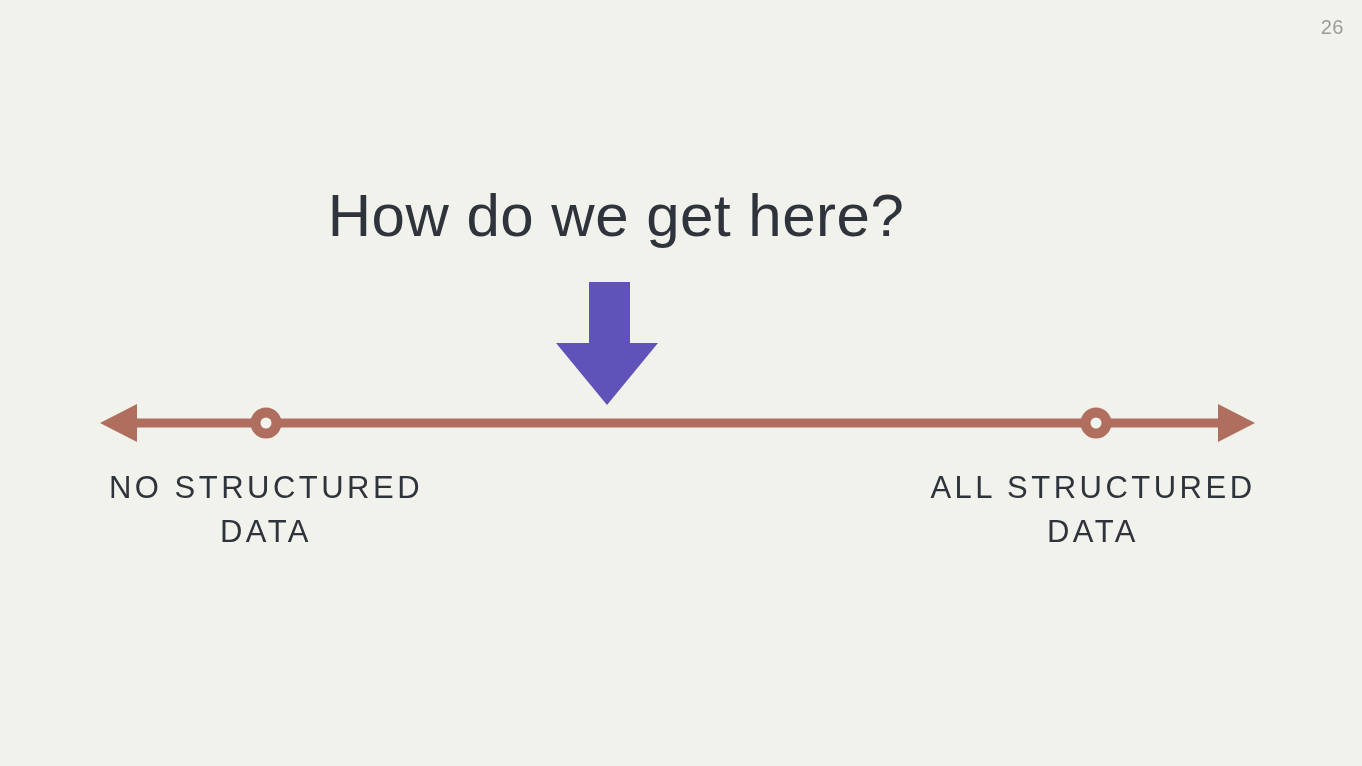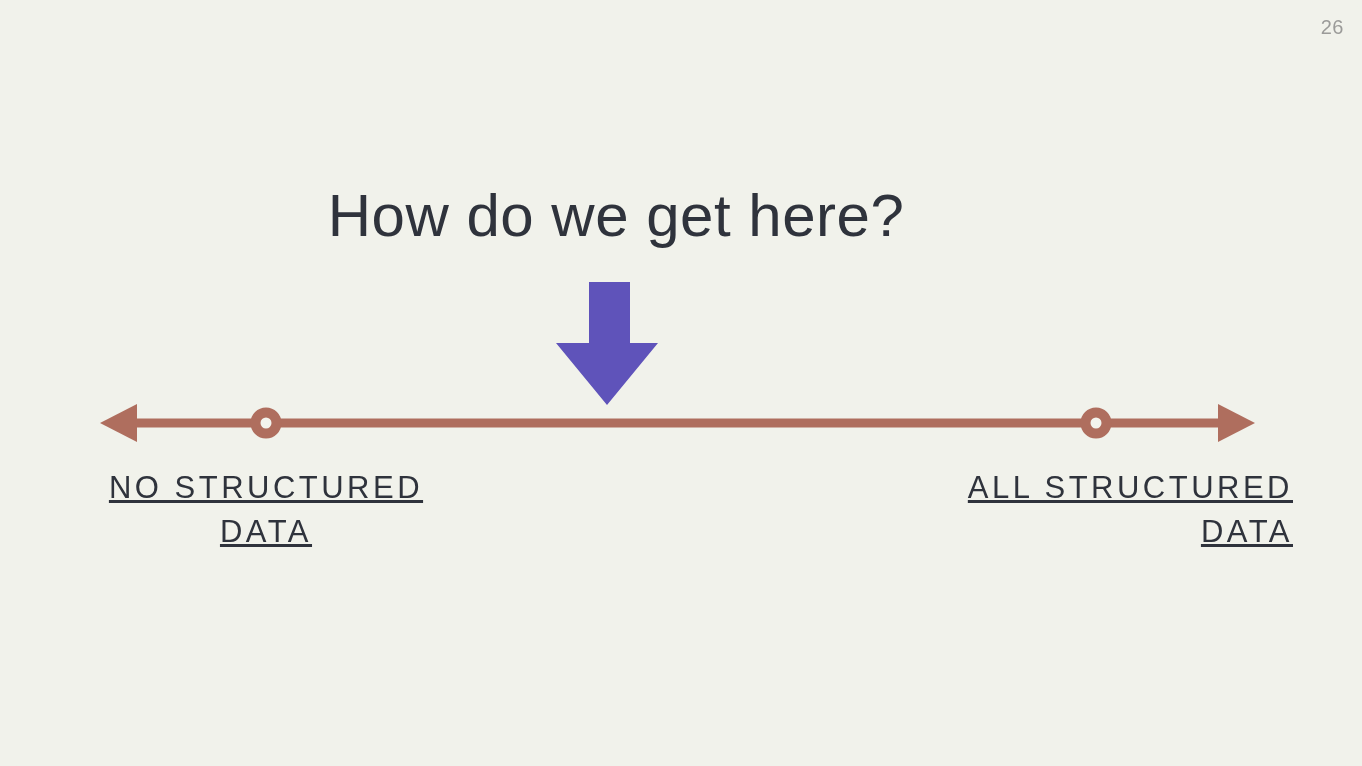--- a/index.html
+++ b/index.html
@@ -65,24 +65,23 @@
   .endpoint-label{
     position:absolute;
     top:466px;
     width:400px;
     text-align:center;
     font-size:31px;
     font-weight:500;
     letter-spacing:3.5px;
     line-height:44px;
     color:var(--text);
-    text-decoration:underline;
   }
   .endpoint-label.left{left:66px;}
-  .endpoint-label.right{left:893px;text-align:right;}
+  .endpoint-label.right{left:893px;}
 </style>
 </head>
 <body>
 
 <div class="slide">
 
   <div class="page-number">26</div>
 
   <h1 class="title">How do we get here?</h1>
 

